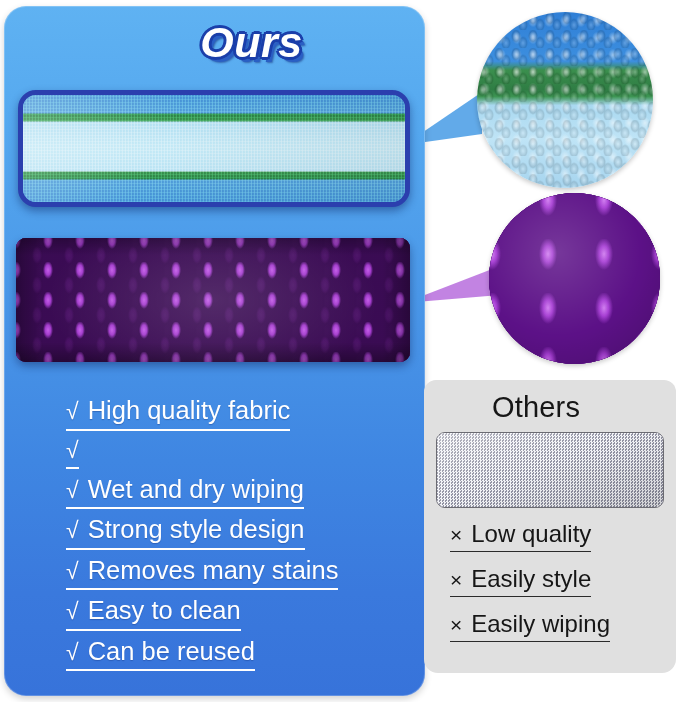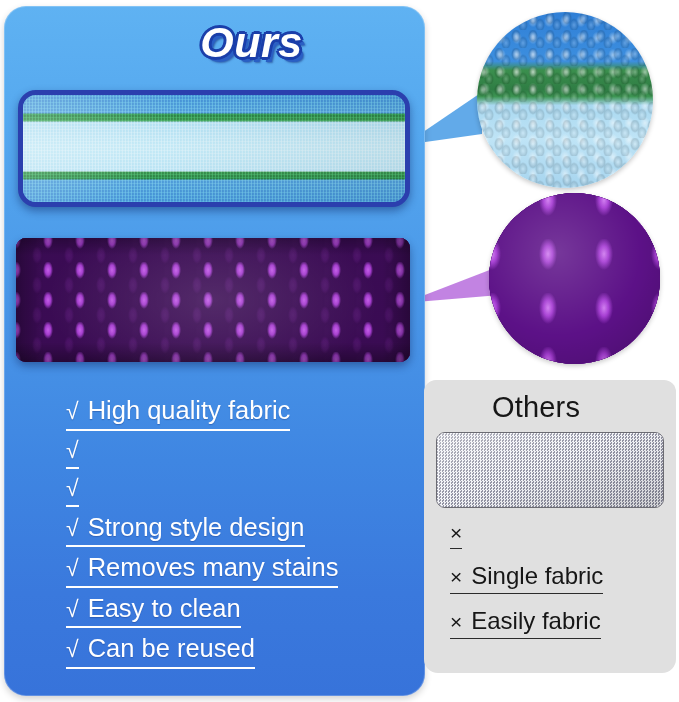--- a/index.html
+++ b/index.html
@@ -212,20 +212,21 @@
     <div class="ours-list">
       <div class="ours-item">
         <span class="tick">√</span>
         <span>High quality fabric</span>
       </div>
       <div class="ours-item">
         <span class="tick">√</span>
       </div>
       <div class="ours-item">
         <span class="tick">√</span>
+        <span>Wet and dry wiping</span>
       </div>
       <div class="ours-item">
         <span class="tick">√</span>
         <span>Strong style design</span>
       </div>
       <div class="ours-item">
         <span class="tick">√</span>
         <span>Removes many stains</span>
       </div>
       <div class="ours-item">
@@ -254,25 +255,26 @@
     <div class="others-title">Others</div>
 
     <div class="pad-gray">
       <div class="gtex"></div>
       <div class="gsheen"></div>
     </div>
 
     <div class="others-list">
       <div class="others-item">
         <span class="cross">×</span>
+        <span>Low quality</span>
       </div>
       <div class="others-item">
         <span class="cross">×</span>
-        <span>Single fabric</span>
+        <span>Easily style</span>
       </div>
       <div class="others-item">
         <span class="cross">×</span>
-        <span>Easily fabric</span>
+        <span>Easily wiping</span>
       </div>
     </div>
   </div>
 
 </div>
 
 </body></html>

